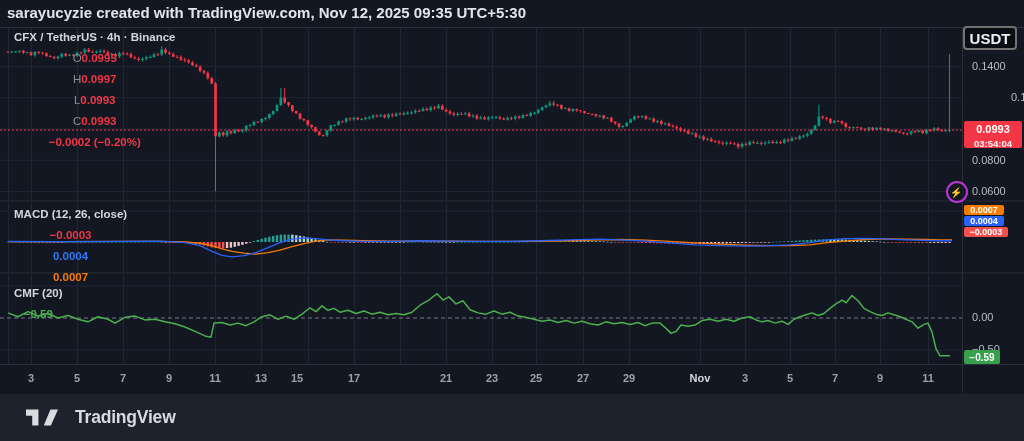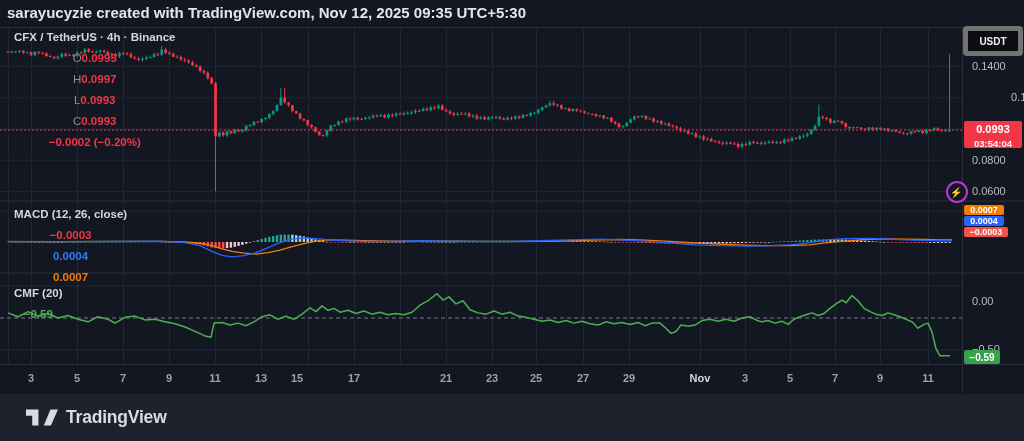--- a/index.html
+++ b/index.html
@@ -8,34 +8,34 @@
   .abs{position:absolute;}
   .attr{left:7px;top:4px;font-size:15px;font-weight:700;color:#e2e5ec;white-space:nowrap;}
   svg#cv{position:absolute;left:0;top:0;}
   .legend{display:flex;align-items:center;gap:9px;font-size:11.5px;font-weight:700;white-space:nowrap;flex-direction:column;}
   .leg-title{color:#d4d7de;}
   .pair .k{color:#8a8e99;font-weight:400;}
   .red{color:#f23645;} .blue{color:#3179f5;} .orange{color:#f57c00;} .green{color:#4caf50;}
   .axis-label{position:absolute;left:972px;font-size:11px;color:#b8bcc6;font-weight:500;line-height:13px;}
   .tick{position:absolute;top:372px;width:34px;text-align:center;font-size:11px;color:#9ba0ab;font-weight:600;}
   .tick.major{color:#d5d8df;font-weight:700;}
-  .usdt-btn{left:963px;top:26px;width:50px;height:20px;background:#0b0d12;border:5px solid #737373;
-            border-radius:4px;color:#eceef2;font-size:10px;font-weight:700;display:flex;
+  .usdt-btn{left:963px;top:26px;width:50px;height:20px;background:#0b0d12;border:2px solid #737373;
+            border-radius:4px;color:#eceef2;font-size:15px;font-weight:700;display:flex;
             align-items:center;justify-content:center;cursor:pointer;}
   .price-box{left:964px;top:121px;width:58px;height:27px;background:#f23645;border-radius:2px;
              color:#fff;text-align:center;line-height:1;}
   .price-box .p{font-size:11px;font-weight:700;margin-top:3px;}
   .price-box .cd{font-size:9.5px;font-weight:700;margin-top:4px;opacity:.95;}
   .vbox{position:absolute;left:964px;border-radius:2px;color:#fff;font-size:9px;font-weight:700;
         display:flex;align-items:center;justify-content:center;}
   .flash{left:946px;top:181px;width:18px;height:18px;border:2px solid #bb36d6;border-radius:50%;
          background:rgba(19,23,34,.85);display:flex;align-items:center;justify-content:center;
          color:#d35ce4;font-size:10px;cursor:pointer;}
   .footer{left:0;top:394px;width:1024px;height:47px;background:#1e222d;display:flex;align-items:center;}
-  .brand{display:flex;align-items:center;gap:8px;margin-left:26px;cursor:pointer;}
+  .brand{display:flex;align-items:center;gap:17px;margin-left:26px;cursor:pointer;}
   .brand-text{font-size:17.5px;font-weight:700;color:#d8dbe0;letter-spacing:-.2px;}
 </style>
 </head>
 <body>
 
 <div id="root">
 
   <div class="abs attr">sarayucyzie created with TradingView.com, Nov 12, 2025 09:35 UTC+5:30</div>
 
   <svg id="cv" width="1024" height="441">
@@ -882,21 +882,21 @@
   </div>
 
   <div>
     <div class="abs usdt-btn">USDT</div>
     <div id="axis-labels">
         <div class="abs axis-label" style="top: 59.95px;">0.1400</div>
         <div class="abs axis-label" style="top: 91.2px; padding-left: 39px;">0.1200</div>
         <div class="abs axis-label" style="top: 153.7px;">0.0800</div>
         <div class="abs axis-label" style="top: 184.95px;">0.0600</div>
       </div>
-    <div class="abs axis-label" style="top:295px;">0.00</div>
+    <div class="abs axis-label" style="top:311px;">0.00</div>
     <div class="abs axis-label" style="top:343px;">−0.50</div>
     <div class="abs vbox" style="top: 205px; width: 40px; height: 10px; background: rgb(245, 124, 0);">0.0007</div>
     <div class="abs vbox" style="top: 216px; width: 40px; height: 10px; background: rgb(41, 98, 255);">0.0004</div>
     <div class="abs vbox" style="top: 227px; width: 44px; height: 10px; background: rgb(245, 80, 78);">−0.0003</div>
     <div class="abs vbox" style="top:350px;width:36px;height:14px;background:#36a04a;font-size:10px;">−0.59</div>
     <div class="abs price-box">
       <div class="p">0.0993</div>
       <div class="cd">03:54:04</div>
     </div>
     <div class="abs flash">

